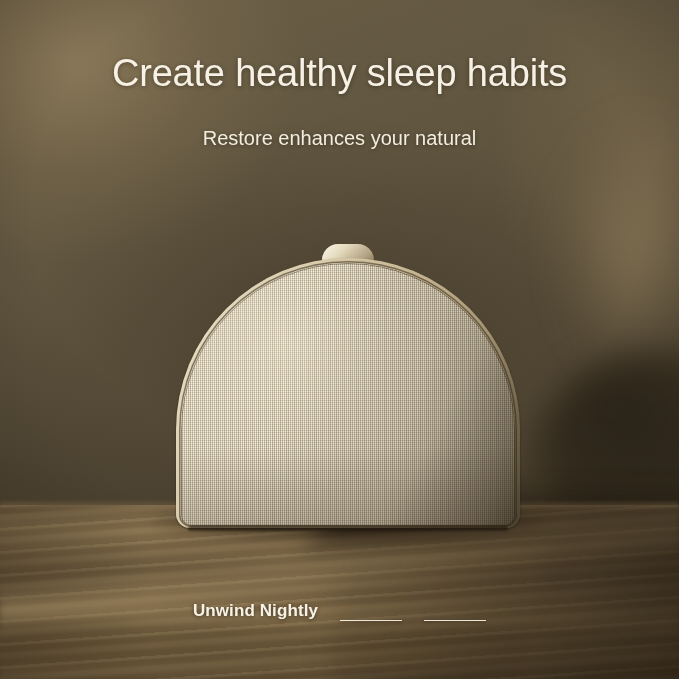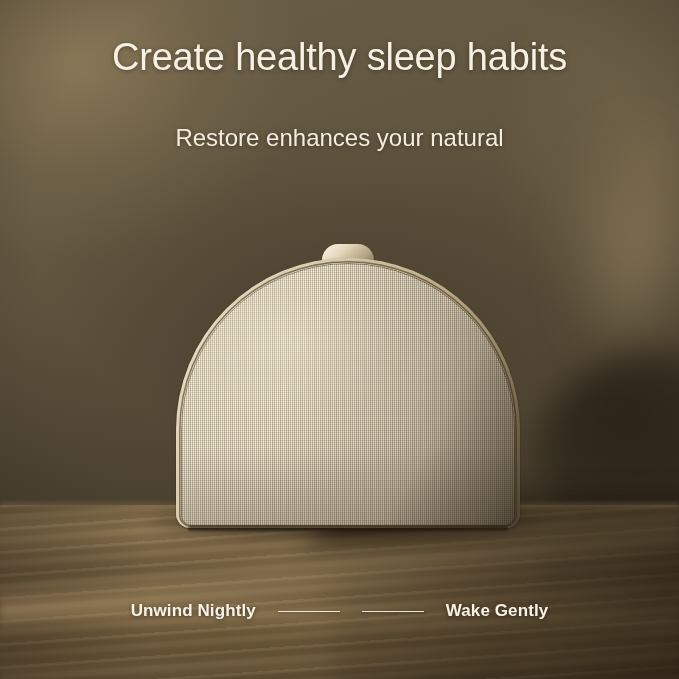--- a/index.html
+++ b/index.html
@@ -213,48 +213,48 @@
     left: 12px; bottom: -3px;
     width: 320px; height: 5px;
     border-radius: 3px;
     background: linear-gradient(180deg, rgba(42,31,18,0.85) 0%, rgba(28,20,11,0.55) 100%);
     filter: blur(1px);
   }
 
   
   .headline {
     position: absolute;
-    left: 0; top: 36px;
+    left: 0; top: 52px;
     width: 679px;
     text-align: center;
     font-size: 38px;
     font-weight: 300;
     letter-spacing: -0.2px;
     color: #f6f1e4;
     text-shadow: 0 1px 4px rgba(30,22,12,0.45);
   }
   .subhead {
     position: absolute;
     left: 0; top: 120px;
     width: 679px;
     text-align: center;
-    font-size: 24px;
+    font-size: 20px;
     font-weight: 300;
     line-height: 36px;
     color: #f3eddf;
     text-shadow: 0 1px 4px rgba(30,22,12,0.45);
   }
   .subhead-line { display: block; }
 
   .footer {
     position: absolute;
     left: 0; top: 601px;
     width: 679px;
     display: flex;
-    align-items: center;
+    align-items: flex-end;
     justify-content: center;
     gap: 22px;
   }
   .footer-item {
     font-size: 17px;
     font-weight: 600;
     letter-spacing: 0.1px;
     color: #f7f2e6;
     text-shadow: 0 1px 4px rgba(28,20,11,0.6);
     white-space: nowrap;
@@ -299,16 +299,15 @@
     <div class="seam"></div>
     <div class="rim-highlight"></div>
     <div class="rim-shade"></div>
     <div class="base-gap"></div>
   </div>
 
   <div class="footer">
     <span class="footer-item">Unwind Nightly</span>
     <span class="footer-rule"></span>
     <span class="footer-rule"></span>
-    <span class="footer-item">Wake Gently</span>
   </div>
 
 </div>
 
 </body></html>

